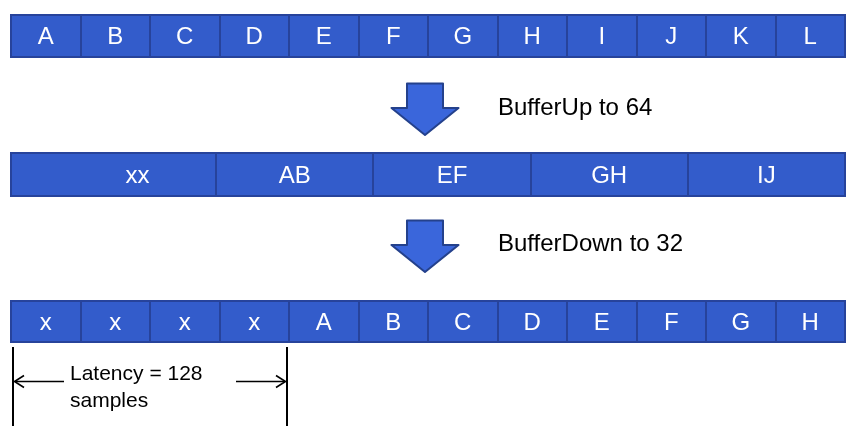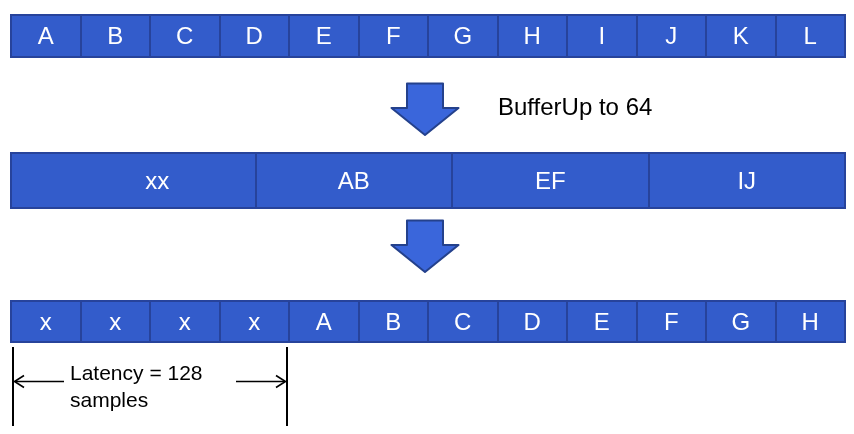--- a/index.html
+++ b/index.html
@@ -27,21 +27,21 @@
   .buffer-row .cell{
     flex:1 1 0;
     display:flex;align-items:center;justify-content:center;
     color:var(--cell-text);
     font-size:24px;
     border-left:2px solid var(--cell-border);
   }
   .buffer-row .cell:first-child{border-left:none;}
 
   .row-1{top:14px;height:44px;}
-  .row-2{top:152px;height:57px;padding-left:48px;}
+  .row-2{top:152px;height:45px;padding-left:48px;}
   .row-3{top:300px;height:43px;}
 
   .block-arrow{position:absolute;width:70px;height:55px;}
   .arrow-1{left:390px;top:82px;}
   .arrow-2{left:390px;top:219px;}
 
   .arrow-label{
     position:absolute;left:498px;
     color:var(--ink);font-size:24px;line-height:24px;white-space:nowrap;
   }
@@ -87,26 +87,28 @@
 
   <svg class="block-arrow arrow-1" viewBox="0 0 70 55">
     <polygon points="17,1.5 53,1.5 53,26 68.5,26 35,53 1.5,26 17,26" fill="var(--arrow-fill)" stroke="var(--arrow-border)" stroke-width="2" stroke-linejoin="round"></polygon>
   </svg>
   <div class="arrow-label label-1">BufferUp to 64</div>
 
   <div class="buffer-row row-2">
     <div class="cell">xx</div>
     <div class="cell">AB</div>
     <div class="cell">EF</div>
+    <div class="cell">GH</div>
     <div class="cell">IJ</div>
   </div>
 
   <svg class="block-arrow arrow-2" viewBox="0 0 70 55">
     <polygon points="17,1.5 53,1.5 53,26 68.5,26 35,53 1.5,26 17,26" fill="var(--arrow-fill)" stroke="var(--arrow-border)" stroke-width="2" stroke-linejoin="round"></polygon>
   </svg>
+  <div class="arrow-label label-2">BufferDown to 32</div>
 
   <div class="buffer-row row-3">
     <div class="cell">x</div>
     <div class="cell">x</div>
     <div class="cell">x</div>
     <div class="cell">x</div>
     <div class="cell">A</div>
     <div class="cell">B</div>
     <div class="cell">C</div>
     <div class="cell">D</div>

